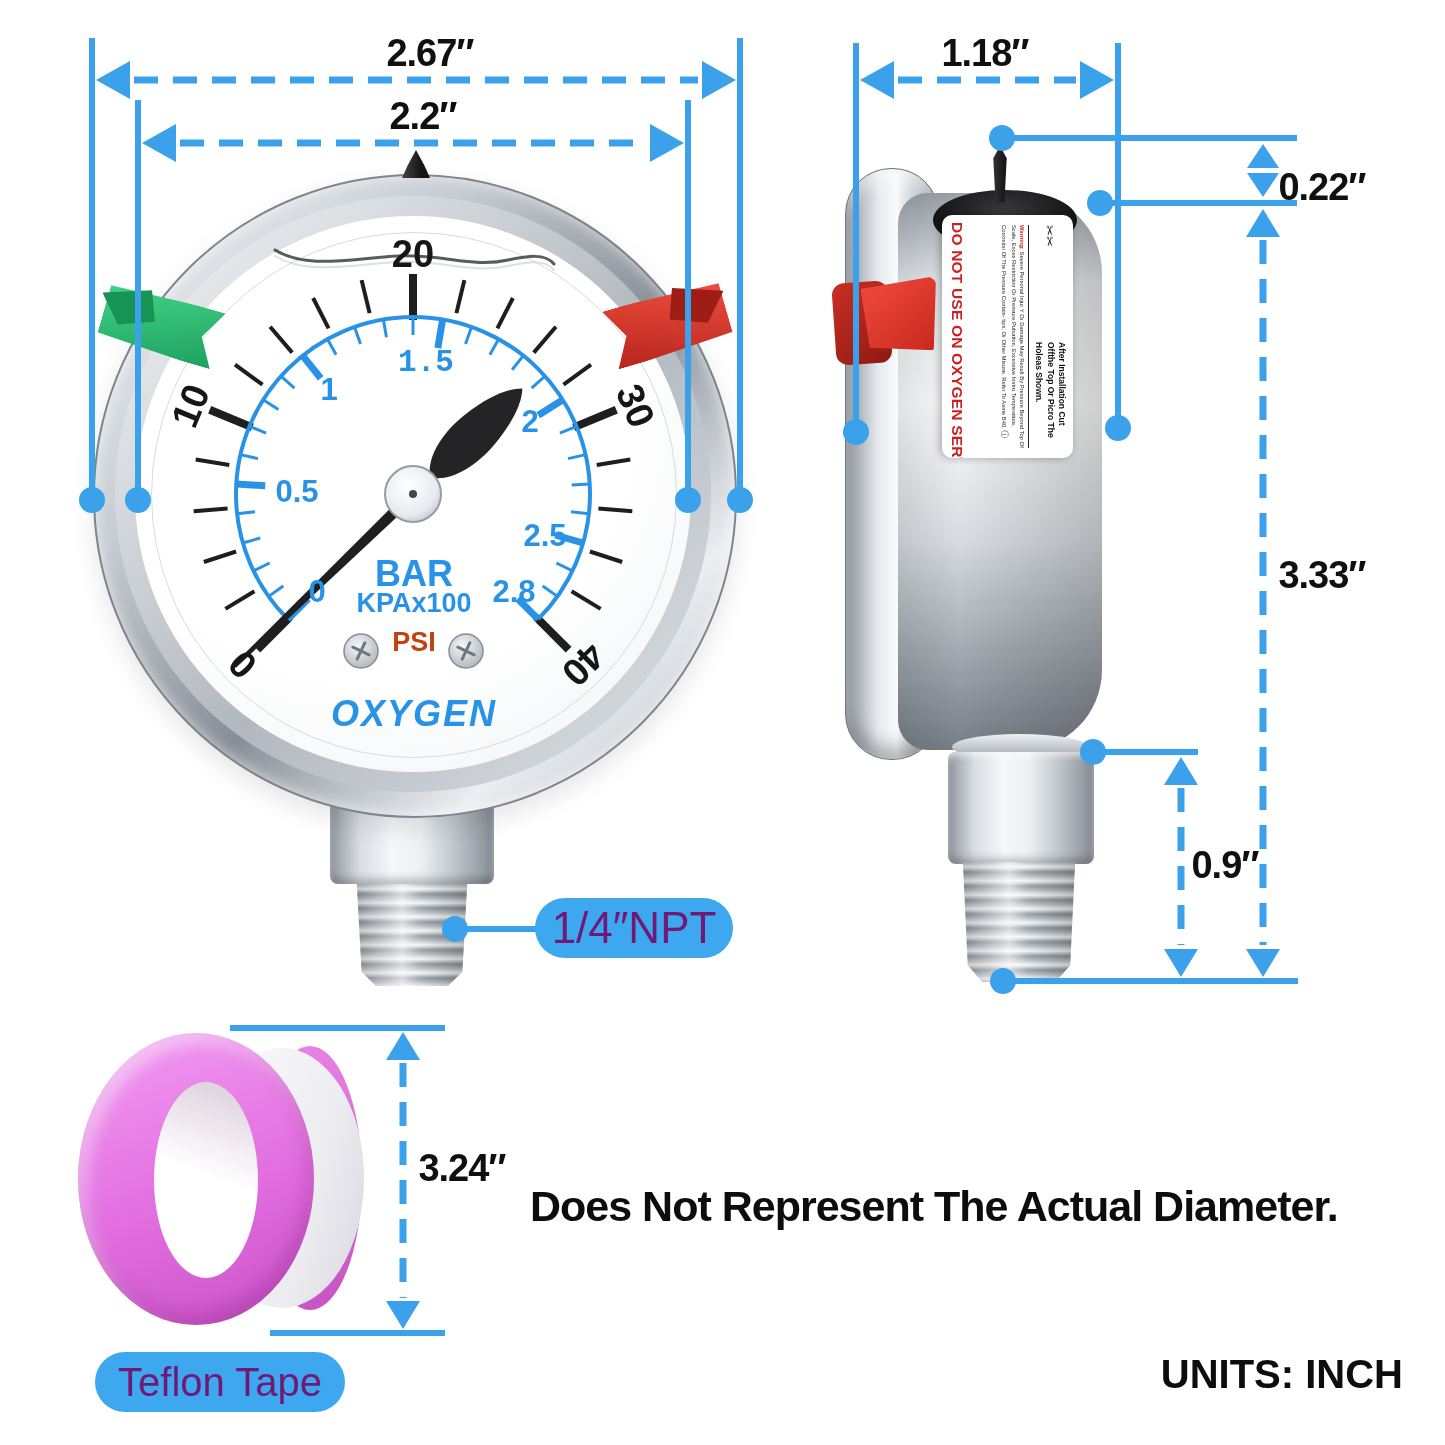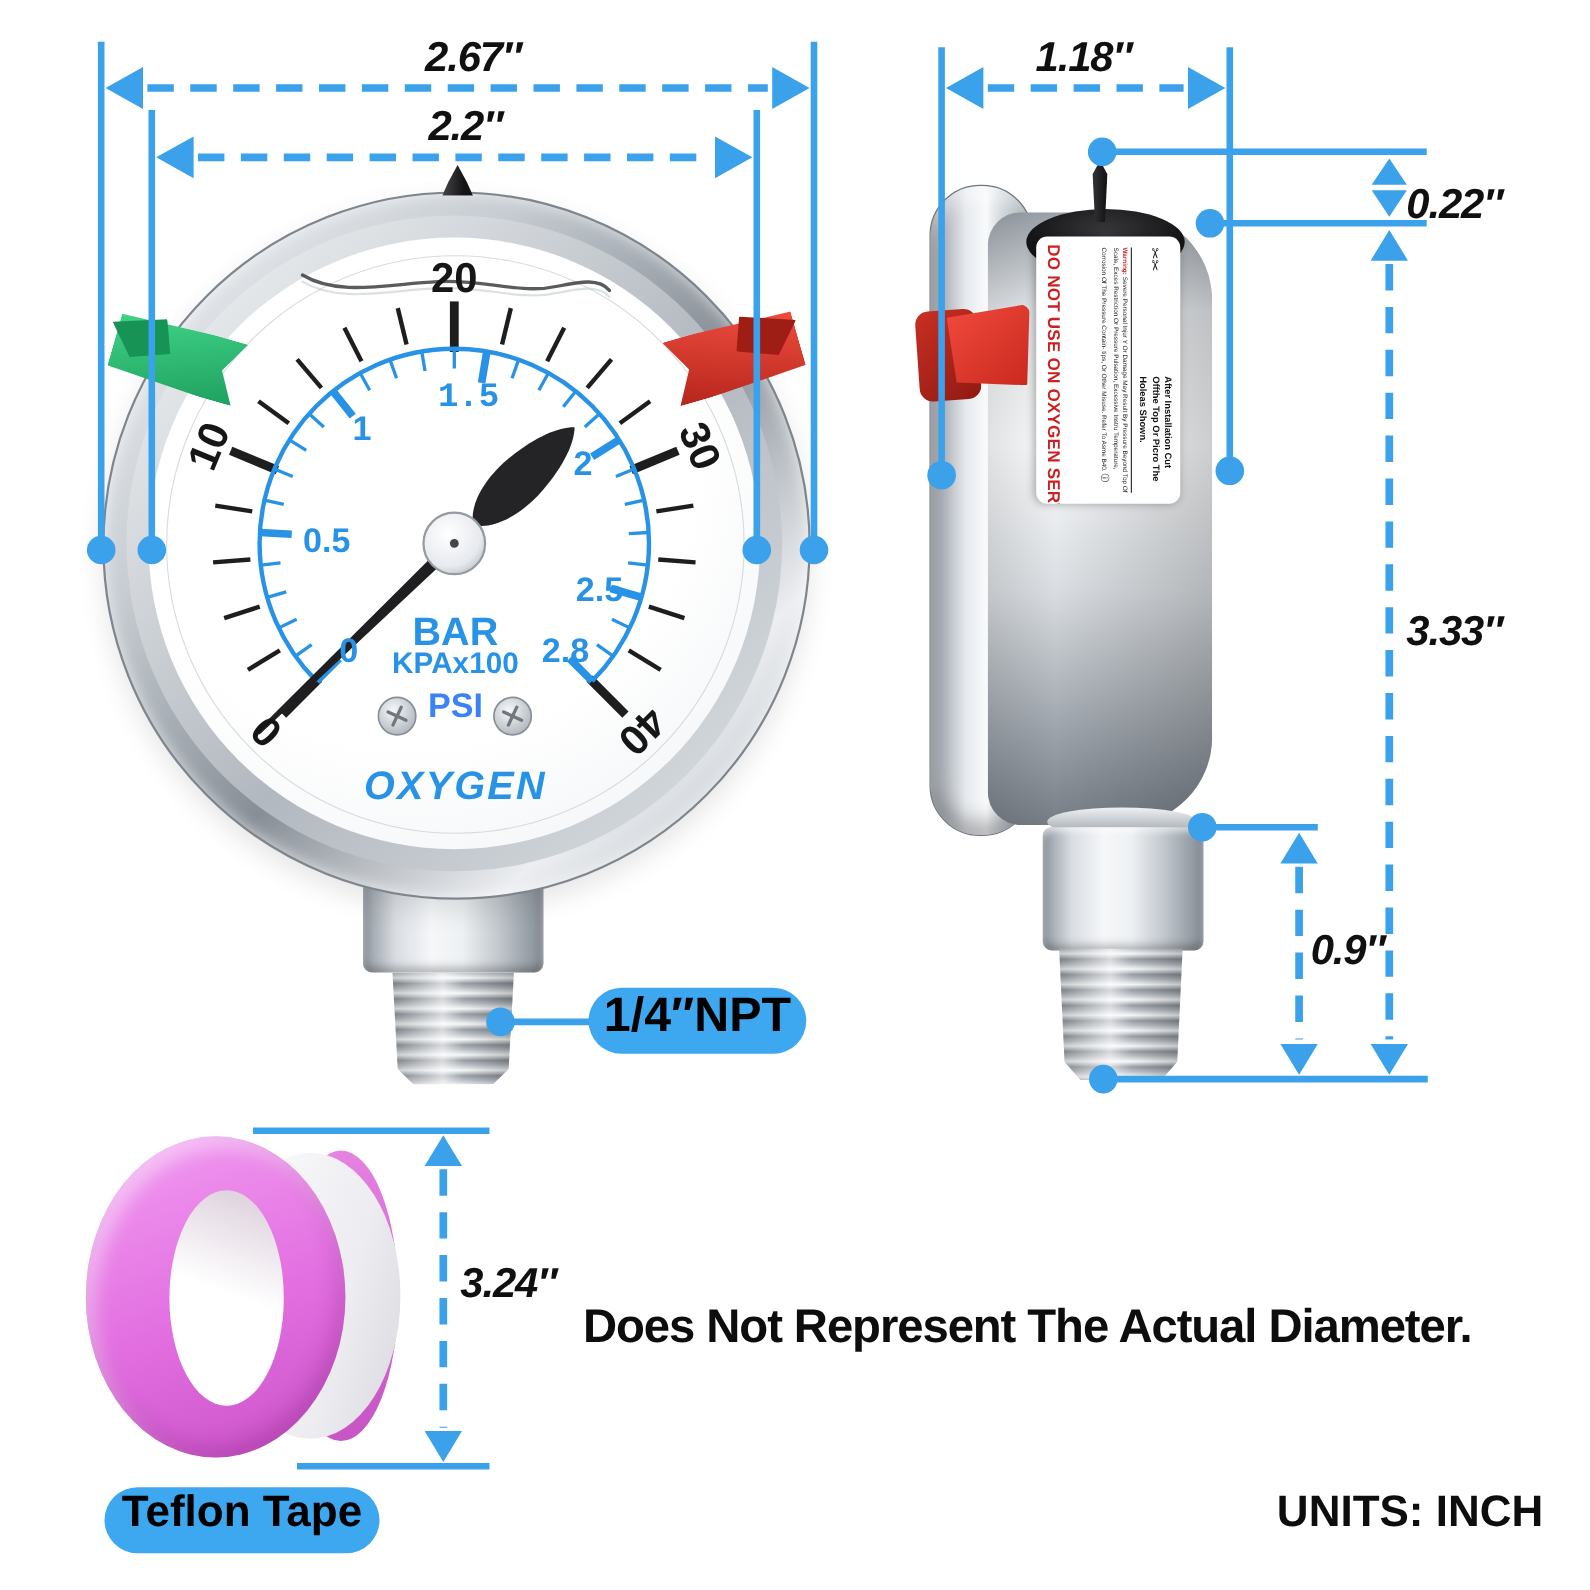--- a/index.html
+++ b/index.html
@@ -1,22 +1,22 @@
 <!DOCTYPE html>
 <html><head>
 <meta charset="utf-8">
 <style>
   html,body{margin:0;padding:0;background:#fff;}
   #canvas{position:relative;width:1445px;height:1445px;background:#fff;overflow:hidden;
           font-family:"Liberation Sans",sans-serif;}
   .abs{position:absolute;}
-  .dim-label{position:absolute;transform:translate(-50%,-50%);font-style:italic;font-weight:700;
+  .dim-label{position:absolute;transform:translate(-50%,-50%);font-weight:700;
              font-size:38px;color:#101010;white-space:nowrap;letter-spacing:-1px;}
-  .pill{position:absolute;background:#3da7f0;border-radius:999px;display:flex;align-items:flex-start;
-        justify-content:center;color:#000000;font-weight:700;}
+  .pill{position:absolute;background:#3da7f0;border-radius:999px;display:flex;align-items:center;
+        justify-content:center;color:#701a75;font-weight:400;}
   .metal-hex{background:linear-gradient(90deg,#8f969e,#d9dde2 18%,#f5f7f9 38%,#eef1f3 55%,#c2c8ce 75%,#848b93);
              border-radius:8px;box-shadow:inset 0 4px 6px rgba(255,255,255,.6),inset 0 -5px 8px rgba(0,0,0,.25);}
   .metal-thread{background:
       linear-gradient(90deg,rgba(0,0,0,.18),rgba(255,255,255,.65) 42%,rgba(255,255,255,.15) 58%,rgba(0,0,0,.22)),
       repeating-linear-gradient(180deg,#aeb5bc 0px,#f3f5f7 5px,#878e96 10px,#aeb5bc 14px);
       clip-path:polygon(4% 0,96% 0,92% 86%,80% 100%,20% 100%,8% 86%);}
   .circle{border-radius:50%;}
   .scale-num{position:absolute;font-weight:700;white-space:nowrap;}
   .psi-num{font-size:38px;color:#161616;}
   .bar-num{font-size:31px;color:#2892e6;}
@@ -151,21 +151,21 @@
     <span class="scale-num bar-num" style="left:317px;top:592px;transform:translate(-50%,-50%);">0</span>
     <span class="scale-num bar-num" style="left:279px;top:492px;transform:translate(-50%,-50%);margin-left:18px;">0.5</span>
     <span class="scale-num bar-num" style="left:329px;top:390px;transform:translate(-50%,-50%);">1</span>
     <span class="scale-num bar-num" style="left:426px;top:362px;transform:translate(-50%,-50%);font-family:Liberation Mono, monospace;">1.5</span>
     <span class="scale-num bar-num" style="left:530px;top:422px;transform:translate(-50%,-50%);">2</span>
     <span class="scale-num bar-num" style="left:545px;top:536px;transform:translate(-50%,-50%);">2.5</span>
     <span class="scale-num bar-num" style="left:514px;top:592px;transform:translate(-50%,-50%);">2.8</span>
 
     <div class="face-text" style="left:414px;top:574px;font-size:36px;color:#2892e6;">BAR</div>
     <div class="face-text" style="left:414px;top:603px;font-size:27px;color:#2892e6;">KPAx100</div>
-    <div class="face-text" style="left:414px;top:642px;font-size:31px;color:#3b82f6;">PSI</div>
+    <div class="face-text" style="left:414px;top:642px;font-size:27px;color:#c2410c;">PSI</div>
     <div class="face-text" style="left:414px;top:714px;font-size:36px;font-style:italic;font-weight:800;letter-spacing:2px;color:#2892e6;">OXYGEN</div>
 
     <div class="abs" style="left:402px;top:150px;width:28px;height:28px;background:linear-gradient(90deg,#45454a,#141417 70%);
                 clip-path:polygon(50% 0,80% 55%,100% 100%,0 100%,20% 55%);"></div>
 
     <div class="tag" style="left:102px;top:296px;width:118px;height:58px;transform:rotate(16deg);
                 background:linear-gradient(160deg,#41d488,#1fa15f);
                 clip-path:polygon(0 8%,78% 0,100% 0,86% 50%,100% 100%,78% 100%,0 92%);"></div>
     <div class="tag" style="left:108px;top:284px;width:48px;height:44px;transform:rotate(-18deg);
                 background:#179355;clip-path:polygon(0 0,100% 30%,85% 100%,10% 80%);"></div>

